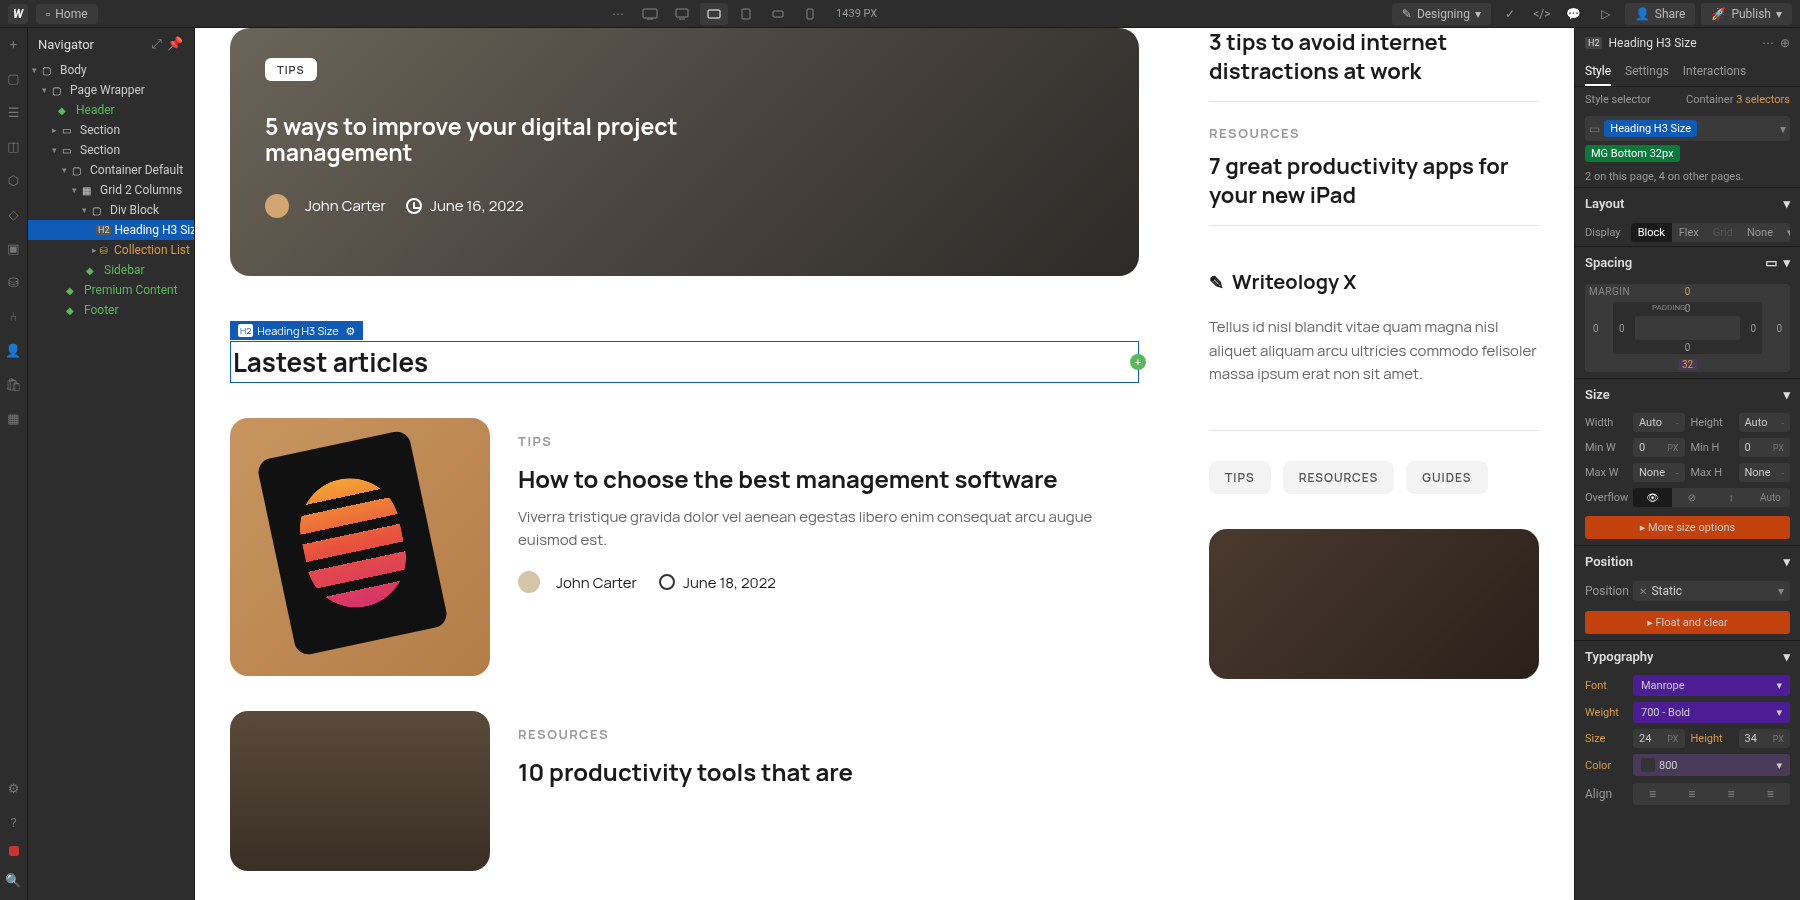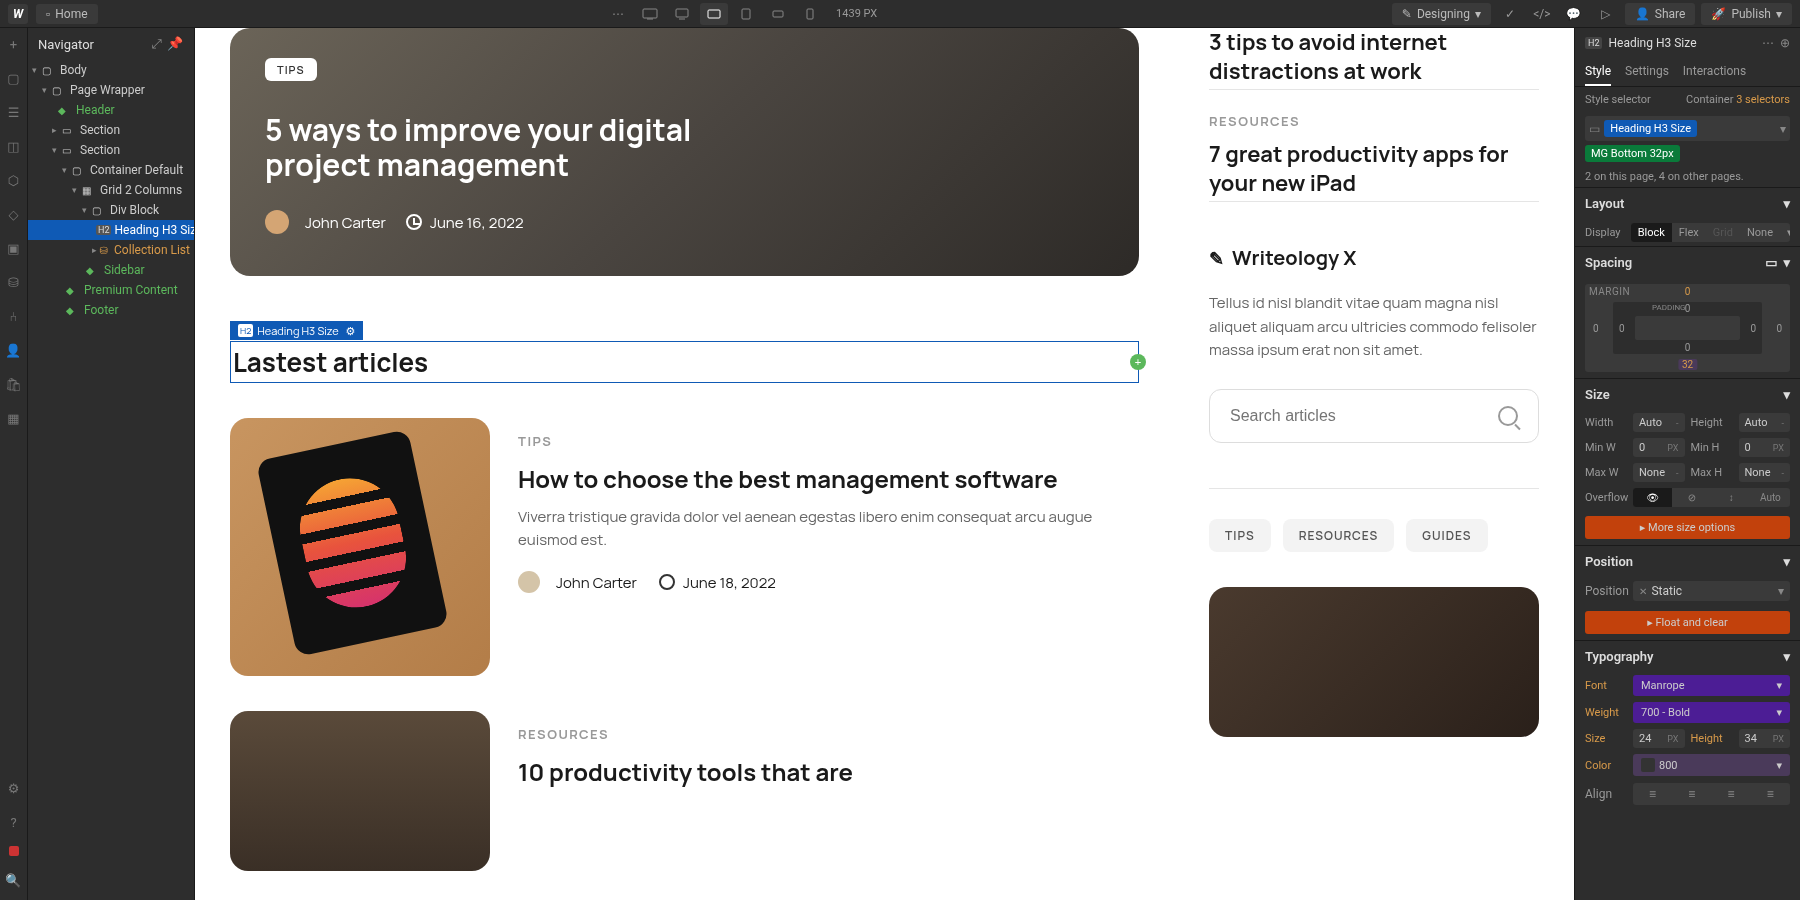--- a/index.html
+++ b/index.html
@@ -43,30 +43,30 @@
 .nav-h2 { font-size: 9px; background: #555; color: #ddd; padding: 0 2px; border-radius: 2px; margin-right: 3px; }
 
 
 .canvas-wrap { flex: 1; background: #1a1a1a; overflow: hidden; position: relative; }
 .canvas { background: #fff; color: #1a1a1a; height: 100%; padding: 0 35px; overflow: hidden; font-family: "Manrope", -apple-system, sans-serif; }
 .canvas-grid { display: grid; grid-template-columns: 1fr 330px; gap: 70px; }
 
 
 .hero-card { position: relative; height: 248px; border-radius: 20px; overflow: hidden; background: linear-gradient(135deg, #6b6458, #4a4540, #2d2a27); padding: 30px 35px; display: flex; flex-direction: column; justify-content: flex-start; color: #fff; }
 .hero-tag { background: #fff; color: #333; padding: 4px 12px; border-radius: 6px; font-size: 11px; font-weight: 600; letter-spacing: 1px; width: fit-content; }
-.hero-title { font-size: 30px; font-weight: 700; line-height: 1.15; margin-top: 32px; max-width: 520px; }
+.hero-title { font-size: 23px; font-weight: 700; line-height: 1.15; margin-top: 32px; max-width: 520px; }
 .hero-meta { display: flex; align-items: center; gap: 20px; margin-top: 28px; font-size: 15px; }
 .avatar-sm { width: 24px; height: 24px; border-radius: 50%; background: #d4a574; display: inline-block; vertical-align: middle; margin-right: 8px; }
 .meta-item { display: flex; align-items: center; gap: 8px; }
 .clock { width: 16px; height: 16px; border: 2px solid #fff; border-radius: 50%; position: relative; }
 .clock::after { content: ""; position: absolute; width: 5px; height: 5px; border-left: 2px solid #fff; border-bottom: 2px solid #fff; top: 2px; left: 5px; }
 
 
 .side-list { display: flex; flex-direction: column; }
-.side-item { border-bottom: 1px solid #e5e5e5; padding-bottom: 4px; margin-bottom: 22px; }
+.side-item { border-bottom: 1px solid #e5e5e5; padding-bottom: 16px; margin-bottom: 22px; }
 .side-cat { font-size: 13px; font-weight: 700; letter-spacing: 1.5px; color: #999; margin-bottom: 10px; }
 .side-title { font-size: 22px; font-weight: 700; line-height: 1.3; }
 
 
 .selected-wrap { position: relative; margin-top: 65px; }
 .sel-badge { position: absolute; top: -20px; left: 0; background: #0f5ab5; color: #fff; font-size: 11px; padding: 2px 8px; display: flex; align-items: center; gap: 4px; }
 .sel-badge-h2 { background: #fff; color: #0f5ab5; font-size: 9px; padding: 0 2px; border-radius: 2px; }
 .sel-gear { margin-left: 3px; }
 .sel-box { border: 1px solid #0f5ab5; padding: 2px 2px; position: relative; }
 .sel-plus { position: absolute; right: -8px; top: 50%; transform: translateY(-50%); width: 16px; height: 16px; background: #5cb85c; border-radius: 50%; color: #fff; display: flex; align-items: center; justify-content: center; font-size: 12px; }
@@ -399,24 +399,20 @@
                 <div class="side-title">7 great productivity apps for your new iPad</div>
               </div>
             </div>
 
             <div class="brand-row">
               <span class="brand-icon">✎</span>
               <span>Writeology X</span>
             </div>
             <div class="brand-desc">Tellus id nisl blandit vitae quam magna nisl aliquet aliquam arcu ultricies commodo felisoler massa ipsum erat non sit amet.</div>
 
-            <div class="search-box">
-              <input class="search-input" placeholder="Search articles" style="">
-              <div class="search-icon-lg"></div>
-            </div>
 
             <div class="divider"></div>
 
             <div class="tag-row">
               <div class="tag-pill">TIPS</div>
               <div class="tag-pill">RESOURCES</div>
               <div class="tag-pill">GUIDES</div>
             </div>
 
             <div class="promo-img"></div>

